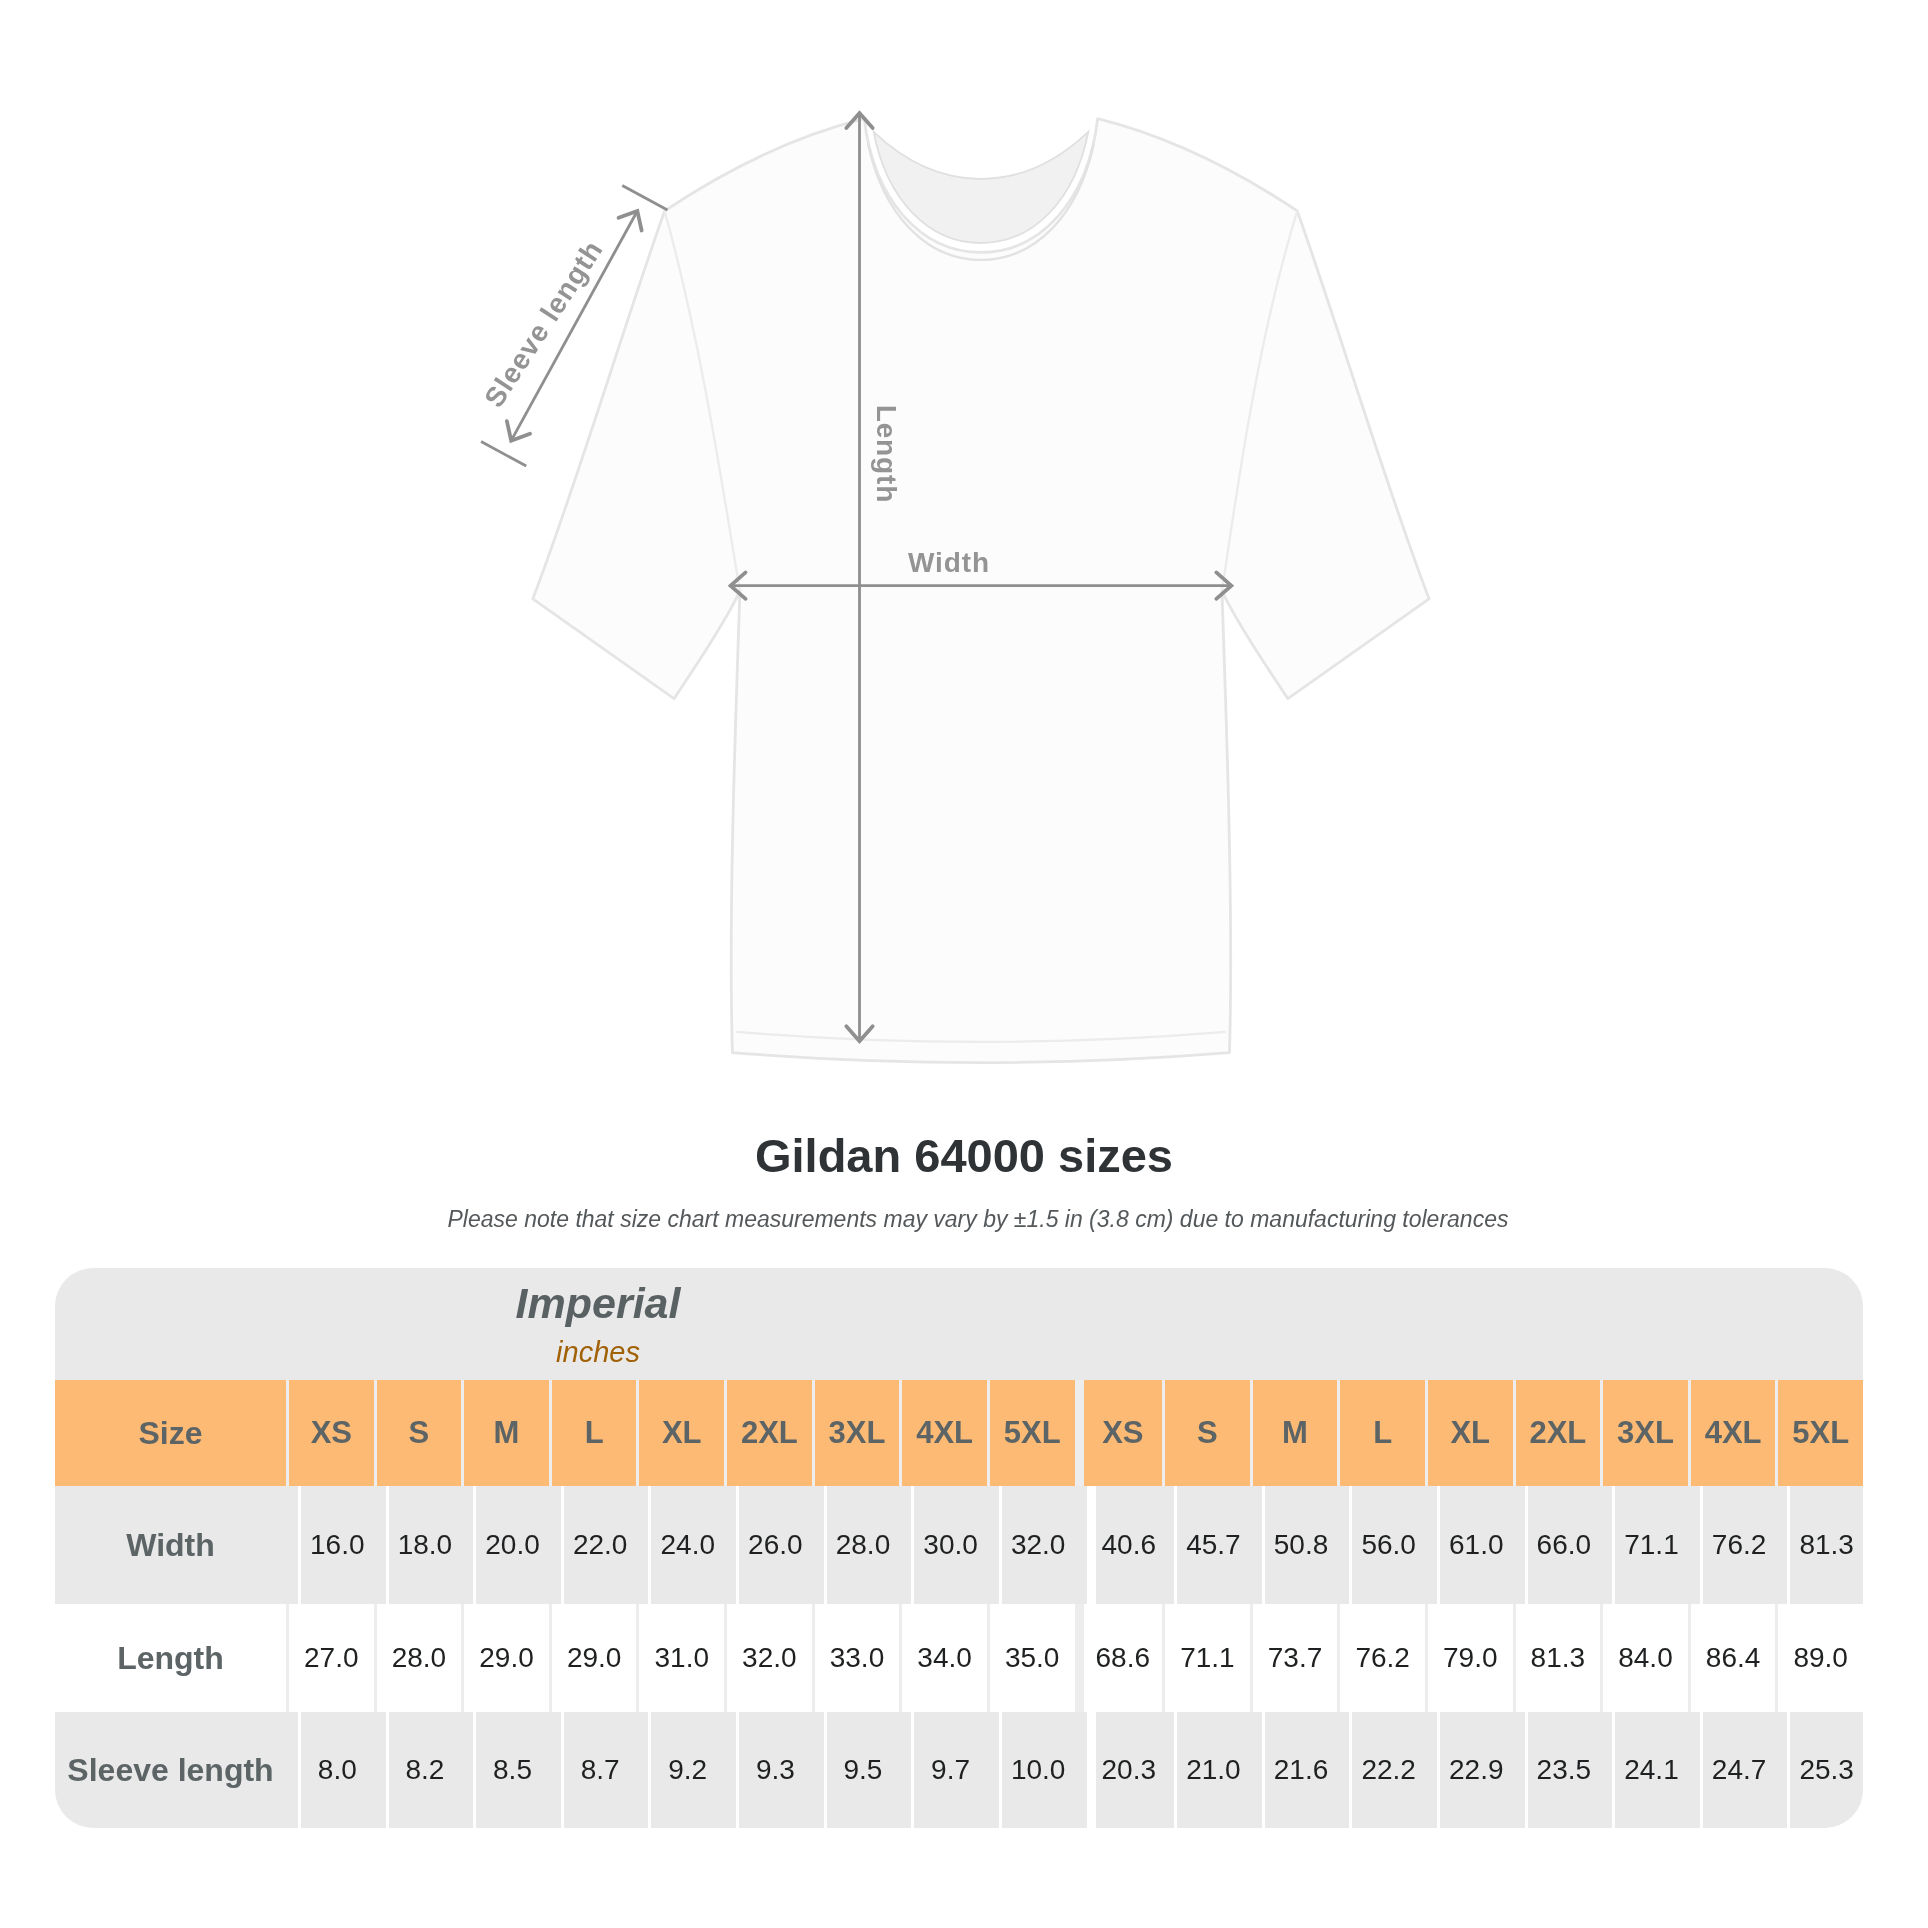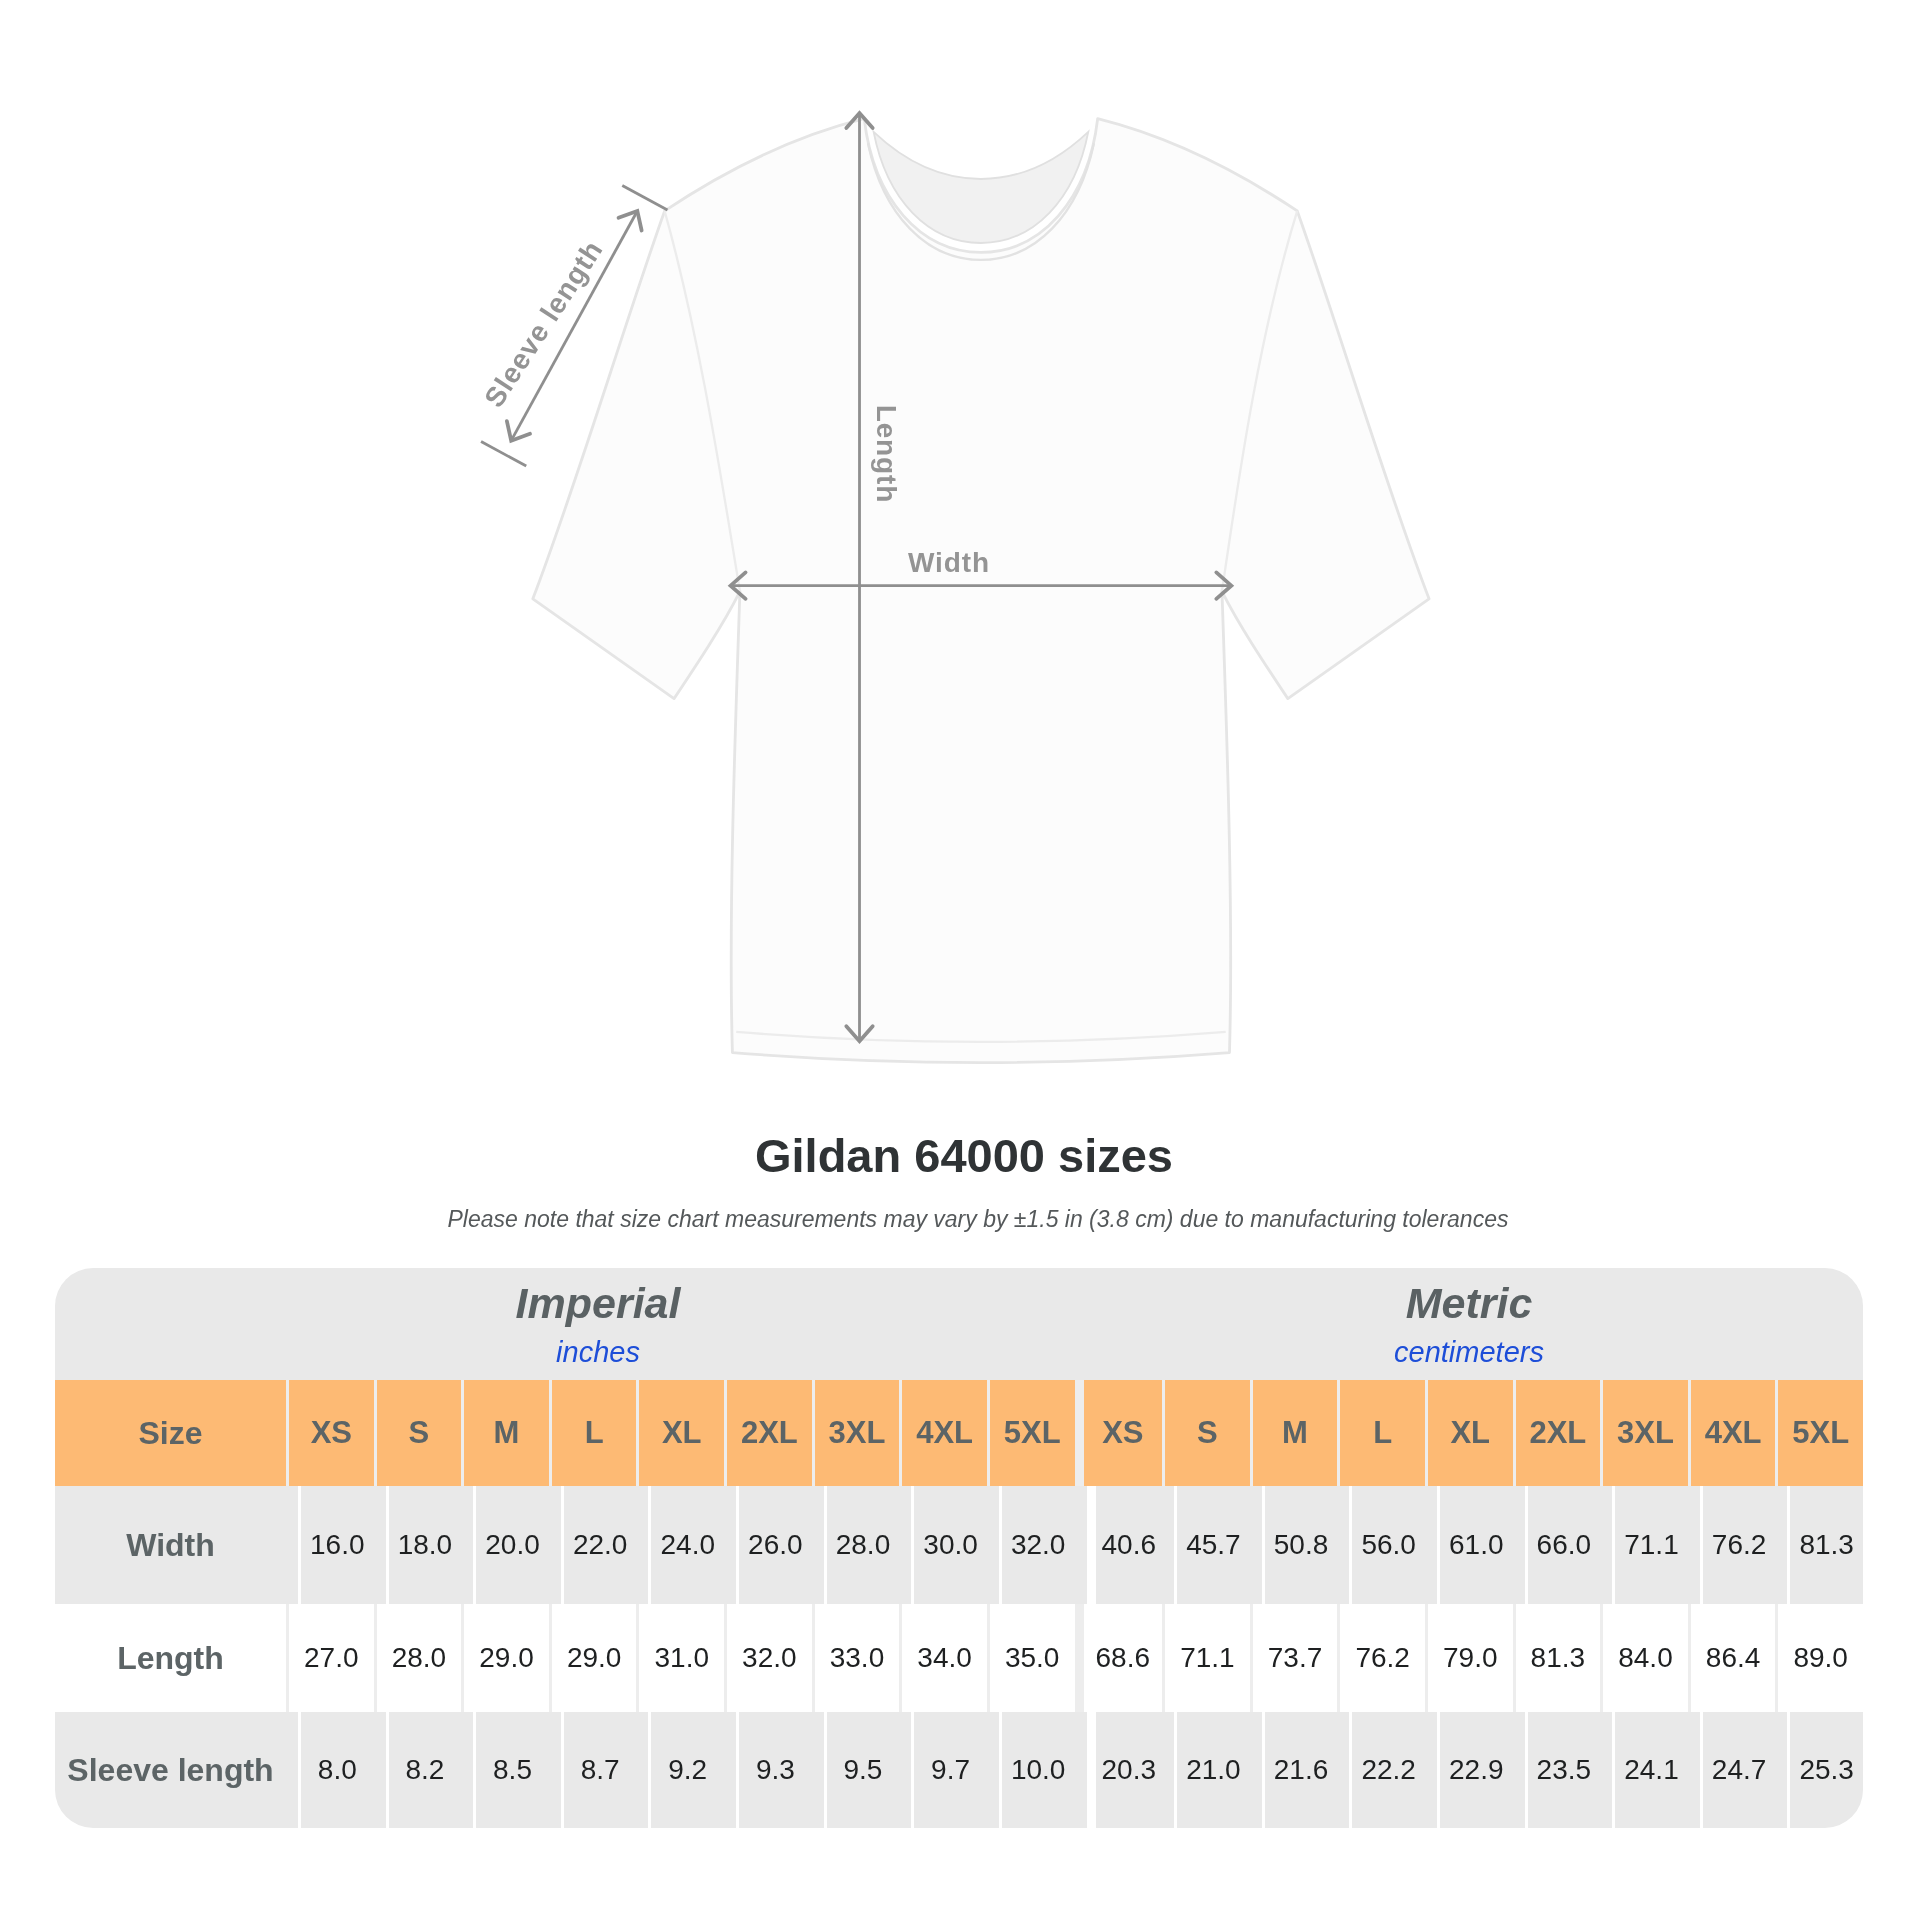--- a/index.html
+++ b/index.html
@@ -30,21 +30,21 @@
   .size-table{
     position:absolute;left:55px;top:1268px;width:1808px;
     border-radius:38px;overflow:hidden;
   }
   .thead{
     display:grid;grid-template-columns:1020px 1fr;height:112px;background:#e9e9e9;
   }
   .hgroup{display:flex;flex-direction:column;align-items:center;justify-content:center;gap:7.5px;}
   .hgroup.imperial{padding-left:66px;}
   .hgroup-title{font-size:43px;font-weight:bold;font-style:italic;color:#5a6163;}
-  .hgroup-unit{font-size:29px;font-style:italic;color:#1d4ed8;}
+  .hgroup-unit{font-size:29px;font-style:italic;color:#a16207;}
   .trow{display:grid;grid-template-columns:231px repeat(18,1fr);}
   .r-size{height:106px;background:#fdba74;}
   .r-w{height:118px;background:#e9e9e9;}
   .r-l{height:108px;background:#ffffff;}
   .r-s{height:116px;background:#e9e9e9;}
   .cell{display:flex;align-items:center;justify-content:center;}
   .cell.lbl{font-weight:bold;font-size:32px;color:#5c6466;}
   .cell.sz{font-weight:bold;font-size:31px;color:#5c6466;}
   .cell.val{font-size:28px;color:#1e2021;}
   .r-size .cell + .cell,
@@ -107,24 +107,20 @@
 
 <h1 class="page-title">Gildan 64000 sizes</h1>
 <p class="page-subtitle">Please note that size chart measurements may vary by ±1.5 in (3.8 cm) due to manufacturing tolerances</p>
 
 <div class="size-table">
 
   <div class="thead">
     <div class="hgroup imperial">
       <div class="hgroup-title">Imperial</div>
       <div class="hgroup-unit">inches</div>
-    </div>
-    <div class="hgroup metric">
-      <div class="hgroup-title">Metric</div>
-      <div class="hgroup-unit">centimeters</div>
     </div>
   </div>
 
   <div class="trow r-size">
     <div class="cell lbl">Size</div>
     <div class="cell sz">XS</div>
     <div class="cell sz">S</div>
     <div class="cell sz">M</div>
     <div class="cell sz">L</div>
     <div class="cell sz">XL</div>

